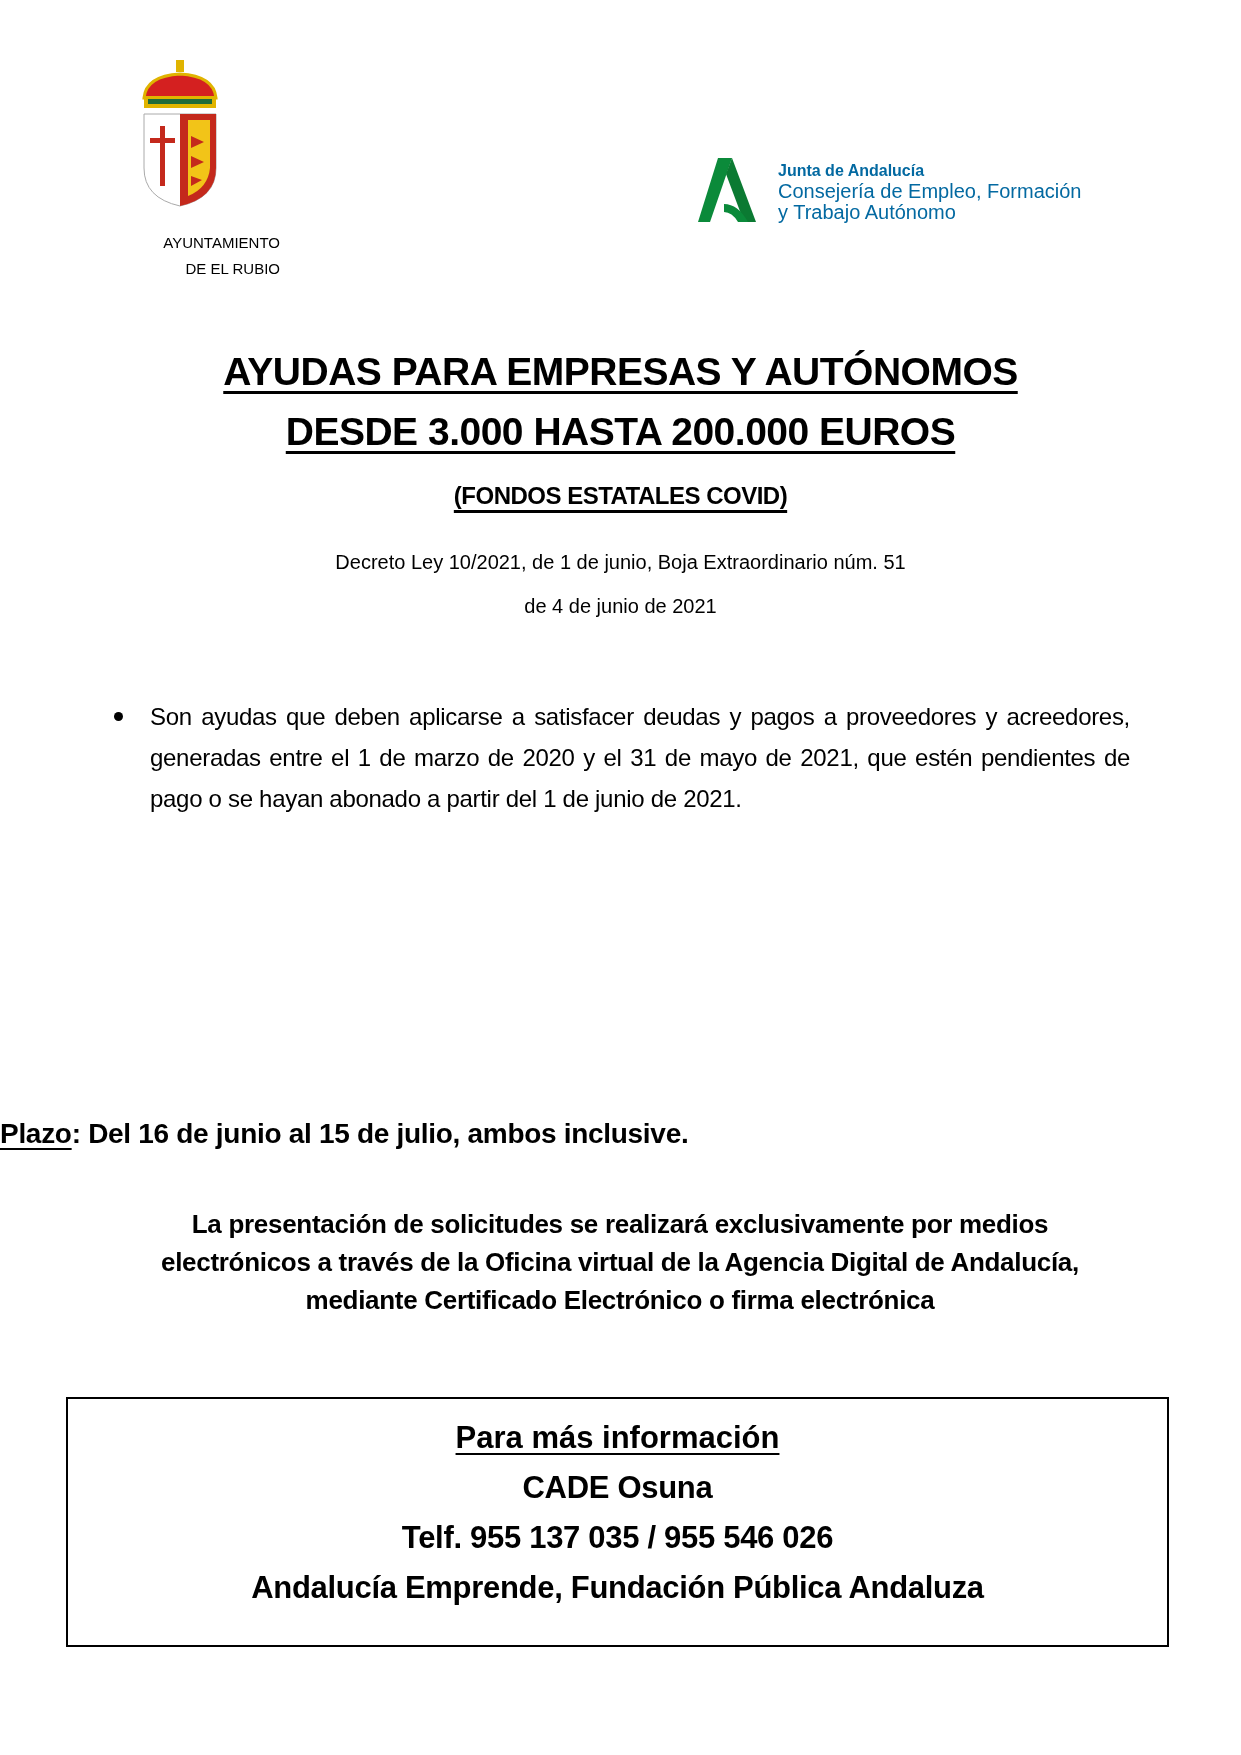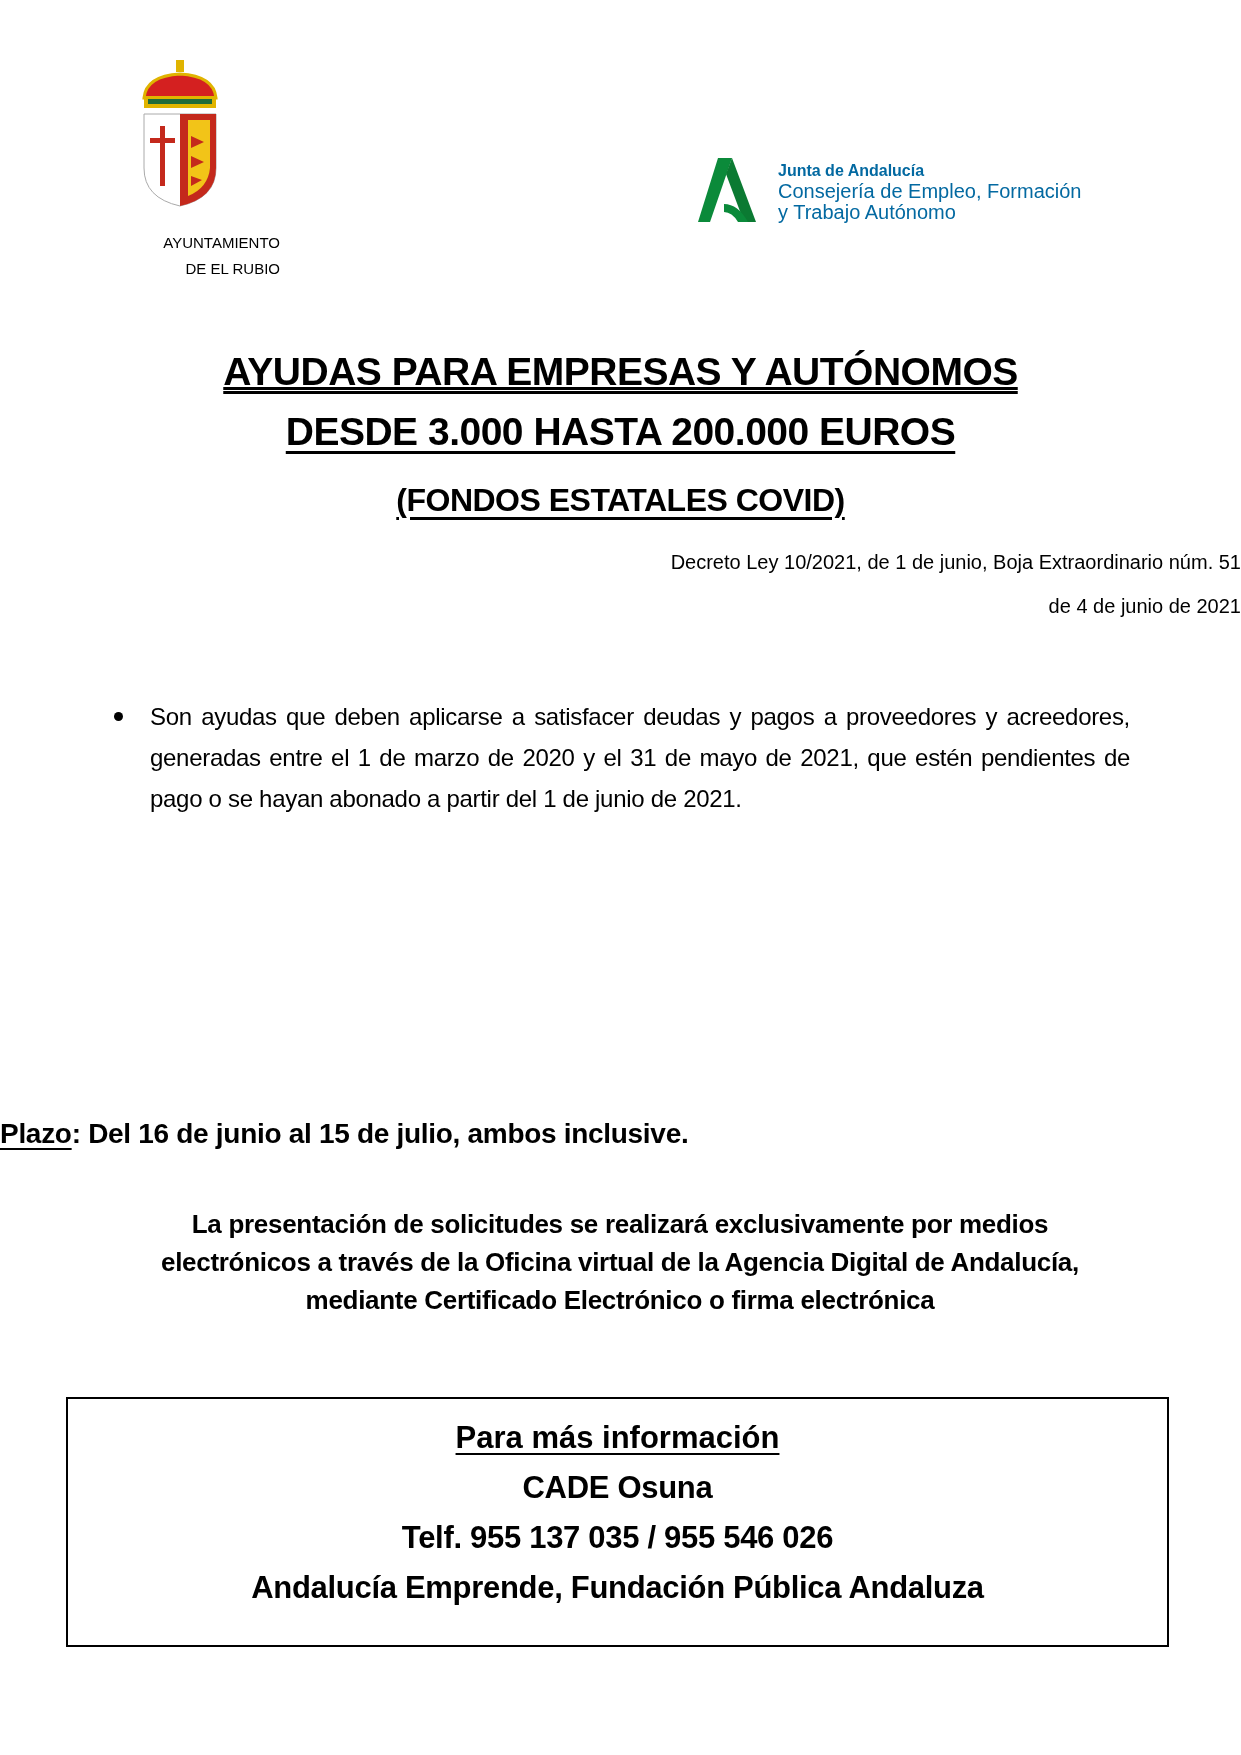--- a/index.html
+++ b/index.html
@@ -6,24 +6,24 @@
   body { width: 1241px; height: 1755px; position: relative; font-family: "Liberation Sans", sans-serif; color: #000; overflow: hidden; }
   .abs { position: absolute; }
   .coat { left: 136px; top: 58px; width: 88px; height: 150px; }
   .ayto { left: 100px; top: 230px; width: 180px; text-align: right; font-size: 15px; line-height: 26px; }
   .junta-logo { left: 698px; top: 158px; width: 58px; height: 64px; }
   .junta-text { left: 778px; top: 160px; font-size: 17px; line-height: 21px; color: #0369a1; }
   .junta-text .t1 { font-weight: bold; font-size: 16px; }
   .junta-text .t2 { font-size: 20px; }
   .title { left: 0; width: 1241px; text-align: center; font-weight: bold; }
   .title span { text-decoration: underline; text-decoration-thickness: 3px; text-underline-offset: 6px; }
-  .t-line1 { top: 350px; font-size: 39px; letter-spacing: -0.5px; text-decoration: underline; }
+  .t-line1 { top: 350px; font-size: 39px; letter-spacing: -0.5px; }
   .t-line2 { top: 410px; font-size: 39px; letter-spacing: -0.5px; }
-  .t-line3 { top: 482px; font-size: 32px; letter-spacing: -0.5px; }
-  .decree { left: 0; width: 1241px; text-align: right; font-size: 20px; line-height: 44px; top: 540px; }
+  .t-line3 { top: 482px; font-size: 24px; letter-spacing: -0.5px; }
+  .decree { left: 0; width: 1241px; text-align: center; font-size: 20px; line-height: 44px; top: 540px; }
   .bullets { left: 106px; top: 696px; width: 1024px; }
   .bullet { position: relative; padding-left: 44px; font-size: 24px; line-height: 41px; text-align: justify; margin-bottom: 24px; letter-spacing: -0.3px; }
   .bullet .dot { position: absolute; left: 8px; top: 16px; width: 9px; height: 9px; border-radius: 50%; background: #000; }
   .plazo { left: 0; width: 1241px; text-align: left; top: 1118px; font-size: 28px; font-weight: bold; letter-spacing: -0.3px; }
   .plazo .u { text-decoration: underline; text-decoration-thickness: 2px; text-underline-offset: 5px; }
   .present { left: 150px; width: 940px; text-align: center; top: 1205px; font-size: 26px; line-height: 38px; font-weight: bold; letter-spacing: -0.3px; }
   .infobox { left: 66px; top: 1397px; width: 1103px; height: 250px; border: 2px solid #000; box-sizing: border-box; text-align: center; }
   .infobox .h { margin-top: 14px; font-size: 31px; font-weight: bold; line-height: 50px; }
   .infobox .h span { text-decoration: underline; text-decoration-thickness: 2px; text-underline-offset: 5px; margin-top: 20px; }
   .infobox .l { font-size: 31px; font-weight: bold; line-height: 50px; letter-spacing: -0.3px; }

